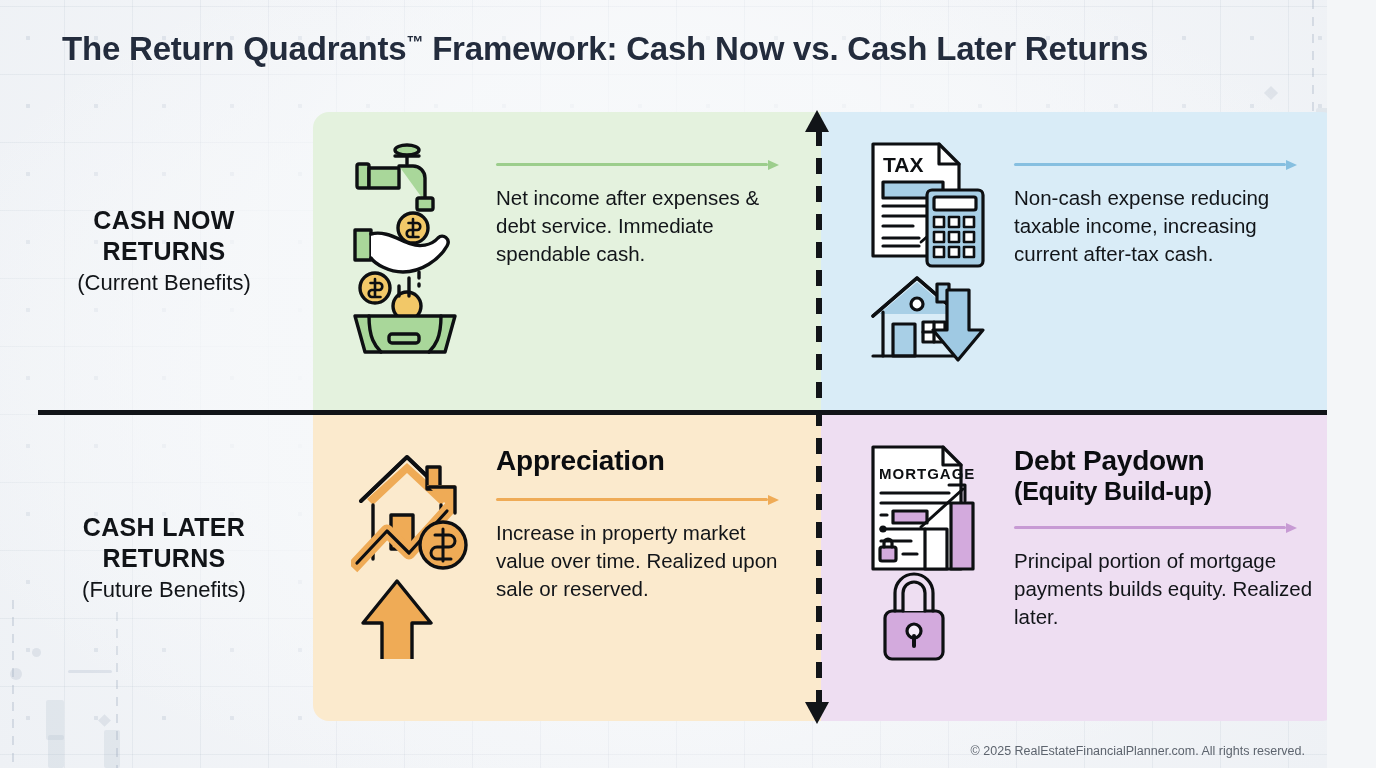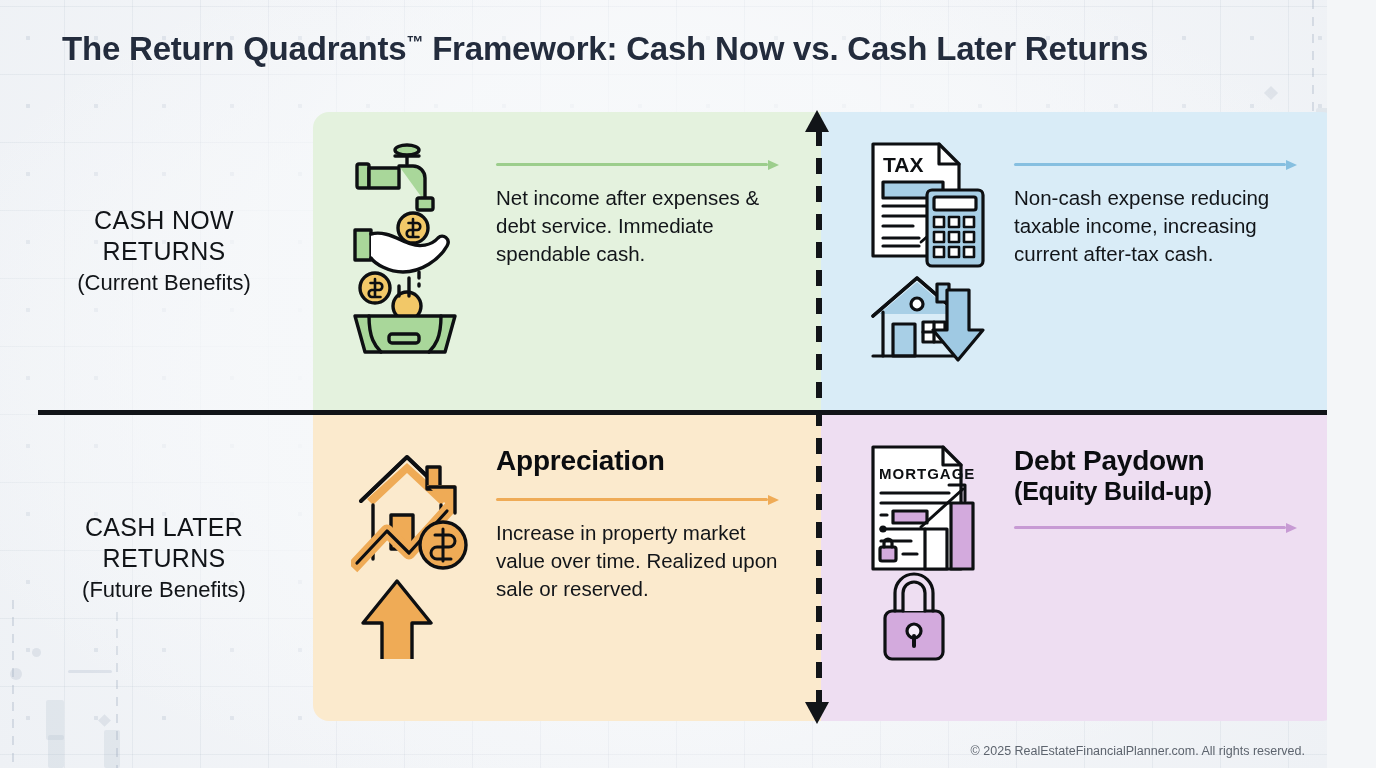--- a/index.html
+++ b/index.html
@@ -86,21 +86,21 @@
     border-bottom:22px solid #111418;
   }
   .axis-v-dn{
     position:absolute;left:805px;top:702px;width:0;height:0;
     border-left:12px solid transparent;border-right:12px solid transparent;
     border-top:22px solid #111418;
   }
 
   
   .rowlabel{position:absolute;width:300px;left:14px;text-align:center;color:#111418;}
-  .rowlabel .ln{font-size:25px;font-weight:normal;line-height:1.22;letter-spacing:.3px;}
+  .rowlabel .ln{font-size:25px;font-weight:bold;line-height:1.22;letter-spacing:.3px;}
   .rowlabel .sub{font-size:22px;font-weight:normal;line-height:1.3;margin-top:3px;}
   .rl-now{top:205px;}
   .rl-later{top:512px;}
 
   
   .q-inner{position:absolute;inset:0;}
   .icons{position:absolute;left:38px;top:26px;width:130px;}
   .icons.tr{left:48px;}
   .icons.br{left:48px;}
   .text{position:absolute;left:183px;top:30px;right:22px;}
@@ -319,20 +319,21 @@
       </div>
       <div class="text right br">
         <div class="q-title">
           <span>Debt Paydown</span>
           <span class="sub2">(Equity Build-up)</span>
         </div>
         <div class="sep">
           <span class="bar"></span>
             <span class="head"></span>
         </div>
+        <div class="q-desc">Principal portion of mortgage payments builds equity. Realized later.</div>
       </div>
     </div>
   </div>
 
   <div class="axis-h"></div>
   <div class="axis-h-head"></div>
   <div class="axis-v"></div>
   <div class="axis-v-up"></div>
   <div class="axis-v-dn"></div>
 

